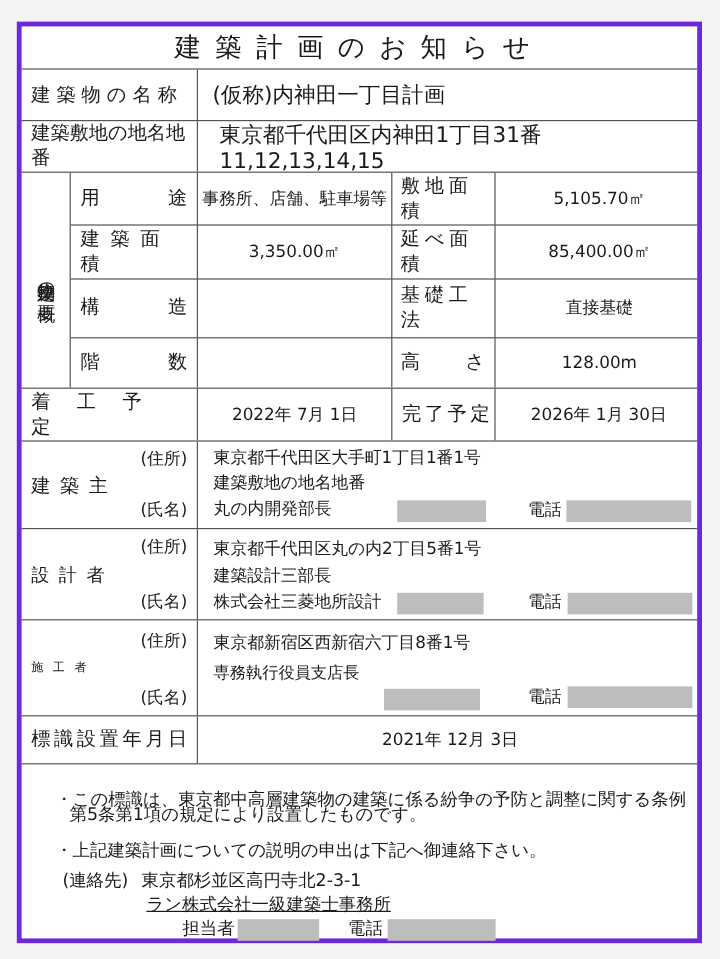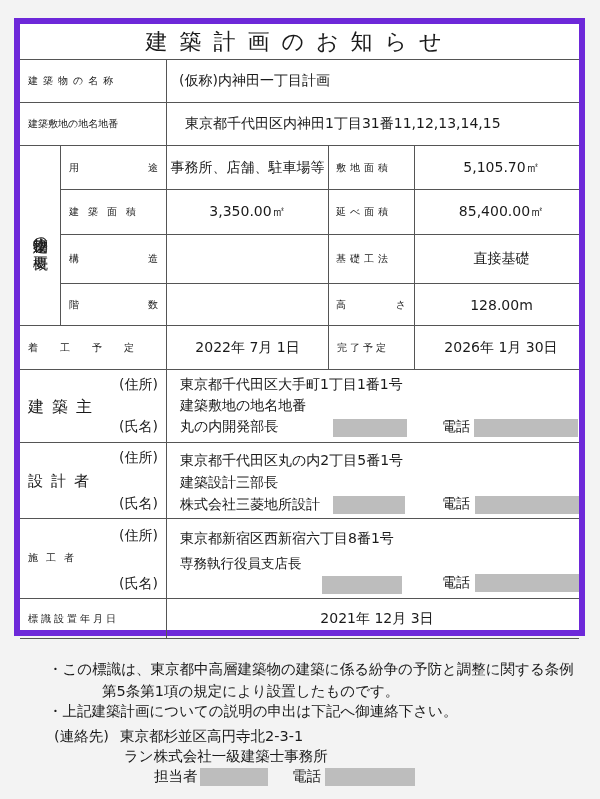--- a/index.html
+++ b/index.html
@@ -1,30 +1,30 @@
 <!DOCTYPE html>
 <html><head>
 <meta charset="utf-8">
 <style>
   html, body { margin: 0; padding: 0; }
   body {
     width: 600px; height: 799px; background: #f3f3f3; position: relative; overflow: hidden;
     font-family: "DejaVu Sans", "Liberation Sans", sans-serif; color: #1a1a1a;
   }
   .board {
-    position: absolute; left: 14px; top: 18px; width: 571px; height: 618px;
-    background: #ffffff; border: 6px solid #6d28d9; box-sizing: border-box;
+    position: absolute; left: 14px; top: 18px; width: 571px; height: 768px;
+    background: #ffffff; border: 4px solid #6d28d9; box-sizing: border-box;
   }
   .row { position: absolute; left: 0; width: 100%; border-bottom: 1px solid #555; box-sizing: border-box; }
   .cell { position: absolute; top: 0; height: 100%; box-sizing: border-box; display: flex; align-items: center; }
   .vline { position: absolute; top: 0; bottom: 0; width: 1px; background: #555; }
   .title { font-size: 22px; letter-spacing: 12px; justify-content: center; width: 100%; }
-  .lbl { font-size: 10px; padding-left: 8px; }
+  .lbl { font-size: 16px; padding-left: 8px; }
   .spread { justify-content: space-between; padding: 0 8px; }
-  .val { font-size: 14px; padding-left: 12px; }
+  .val { font-size: 18px; padding-left: 12px; }
   .center { justify-content: center; font-size: 14px; }
   .vert { writing-mode: vertical-rl; text-orientation: upright; font-size: 15px; letter-spacing: 0; justify-content: center; }
   .redact { display: inline-block; background: #bdbdbd; height: 18px; vertical-align: middle; }
   .notes { position: absolute; left: 0; top: 615px; width: 100%; height: 148px; font-size: 14.5px; line-height: 21px; }
   .notes p { margin: 0; position: absolute; white-space: nowrap; }
 </style>
 </head>
 <body>
 
 <div class="board">
@@ -152,23 +152,23 @@
   </div>
 
   <div class="row" style="top:575px;height:40px;border-bottom:1px solid #555;">
     <div class="cell lbl" style="left:0;width:146px;letter-spacing:3px;">標識設置年月日</div>
     <div class="vline" style="left:146px;"></div>
     <div class="cell center" style="left:147px;width:420px;">2021年 12月 3日</div>
   </div>
 
   <div class="notes">
     <p style="left:28px;top:20px;">・この標識は、東京都中高層建築物の建築に係る紛争の予防と調整に関する条例</p>
-    <p style="left:40px;top:42px;margin-left:42px;">第5条第1項の規定により設置したものです。</p>
+    <p style="left:40px;top:32px;">第5条第1項の規定により設置したものです。</p>
     <p style="left:28px;top:62px;">・上記建築計画についての説明の申出は下記へ御連絡下さい。</p>
     <p style="left:34px;top:87px;">(連絡先)</p>
     <p style="left:100px;top:87px;">東京都杉並区高円寺北2-3-1</p>
-    <p style="left:104px;top:107px;">ラン株式会社一級建築士事務所</p>
+    <p style="left:104px;top:107px;text-decoration:underline;">ラン株式会社一級建築士事務所</p>
     <p style="left:134px;top:127px;">担当者</p>
     <span class="redact" style="position:absolute;left:180px;top:129px;width:68px;"></span>
     <p style="left:272px;top:127px;">電話</p>
     <span class="redact" style="position:absolute;left:305px;top:129px;width:90px;"></span>
   </div>
 </div>
 
 </body></html>

